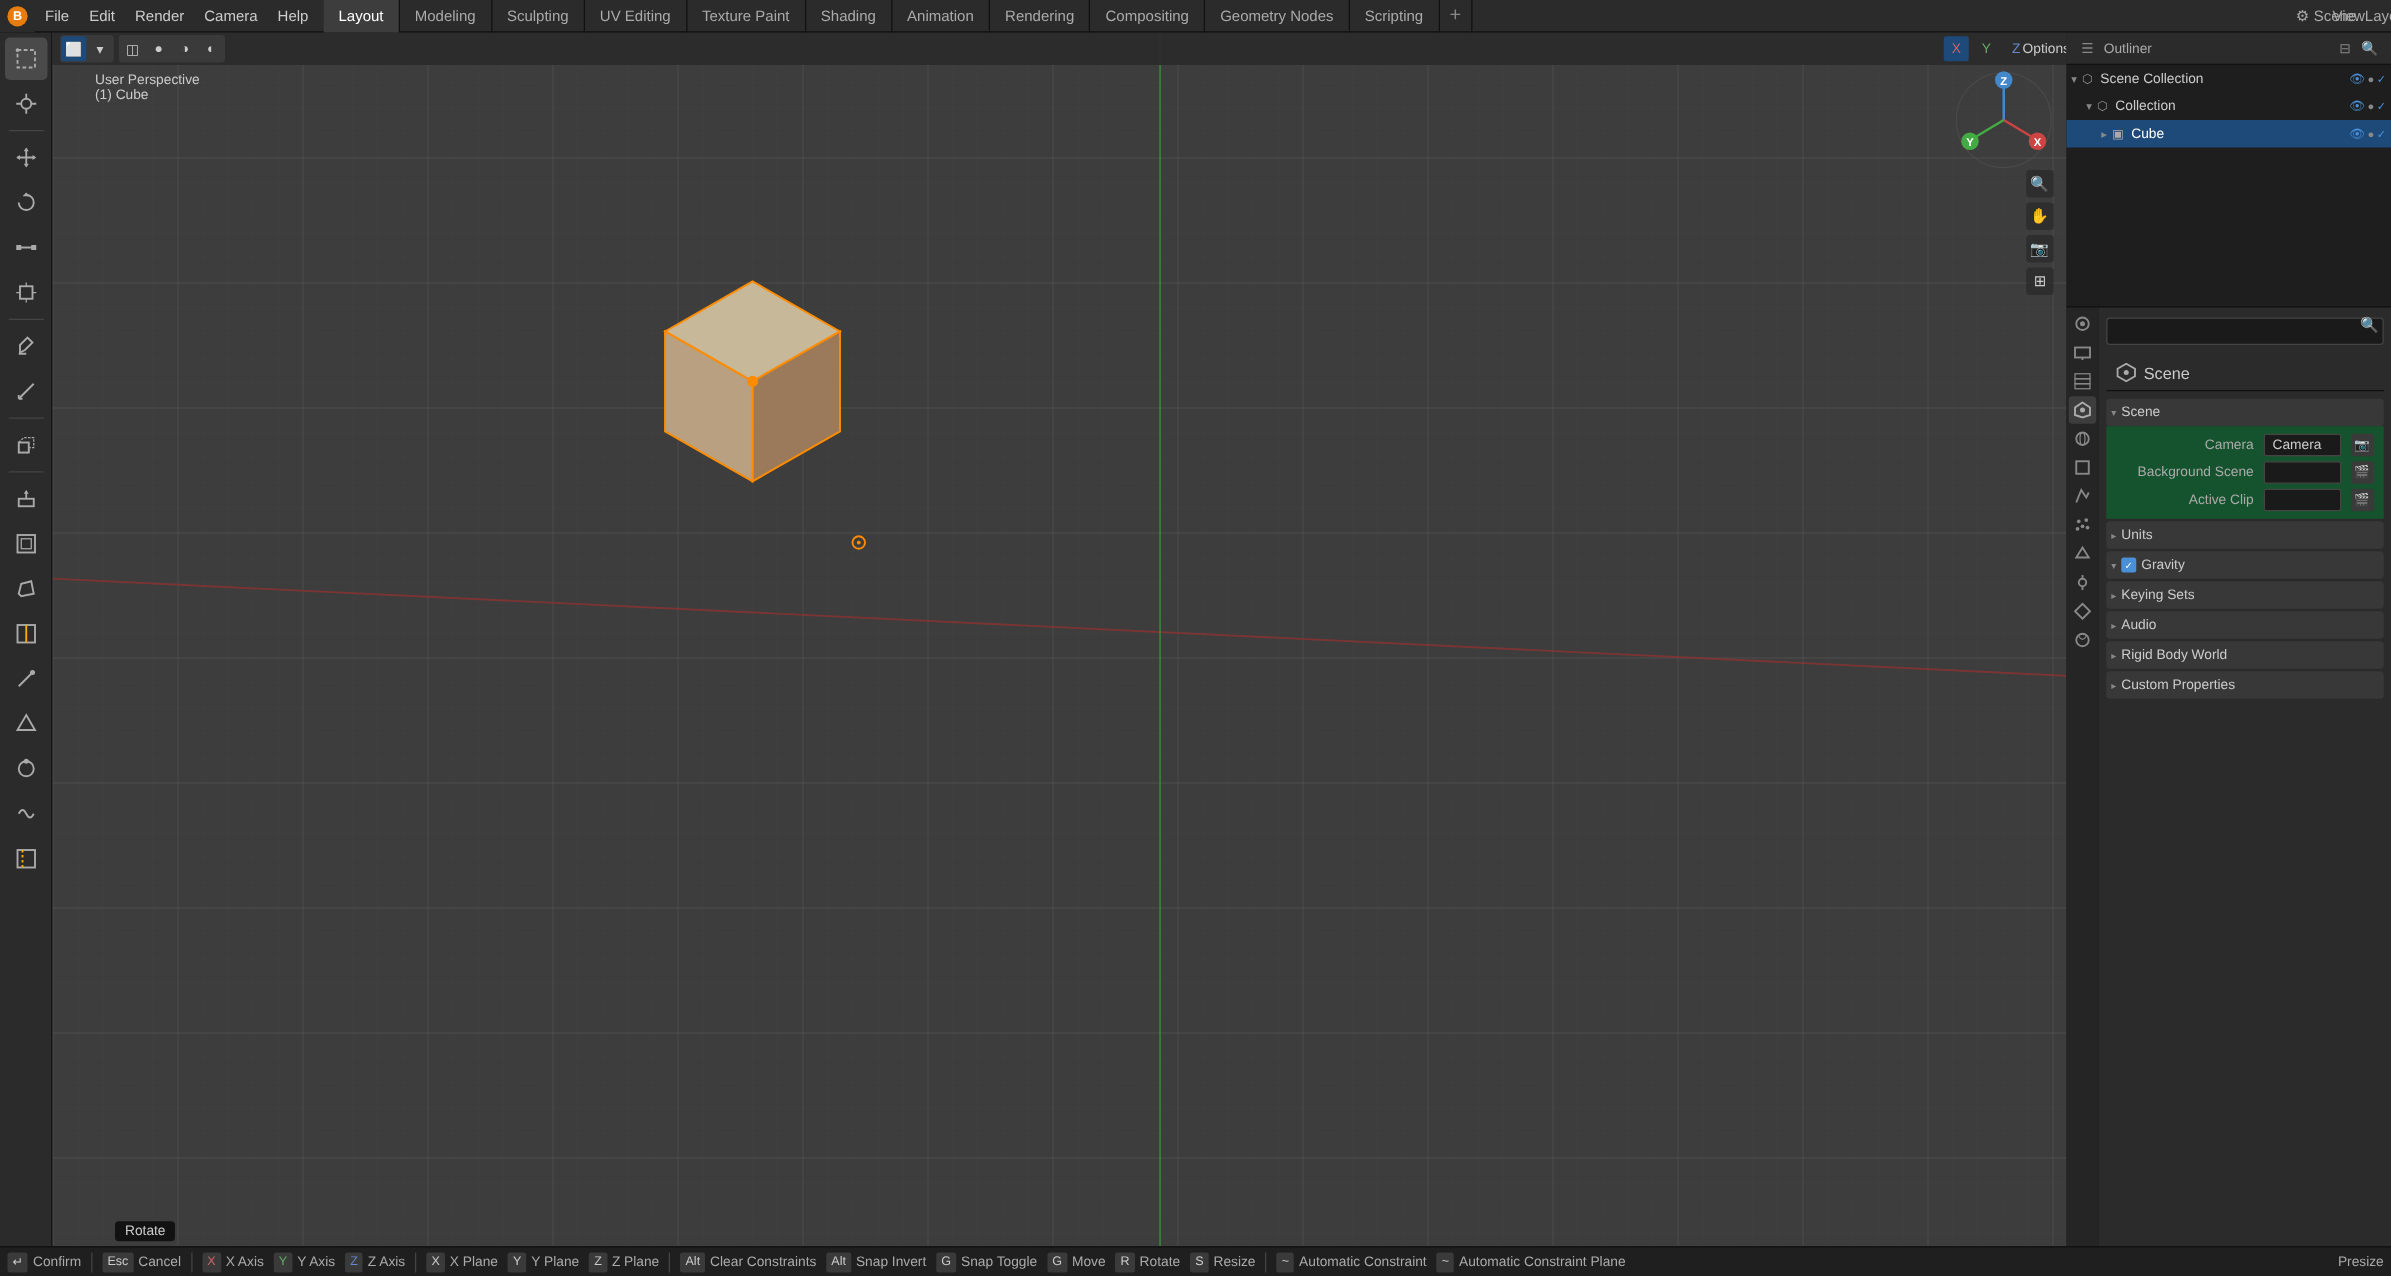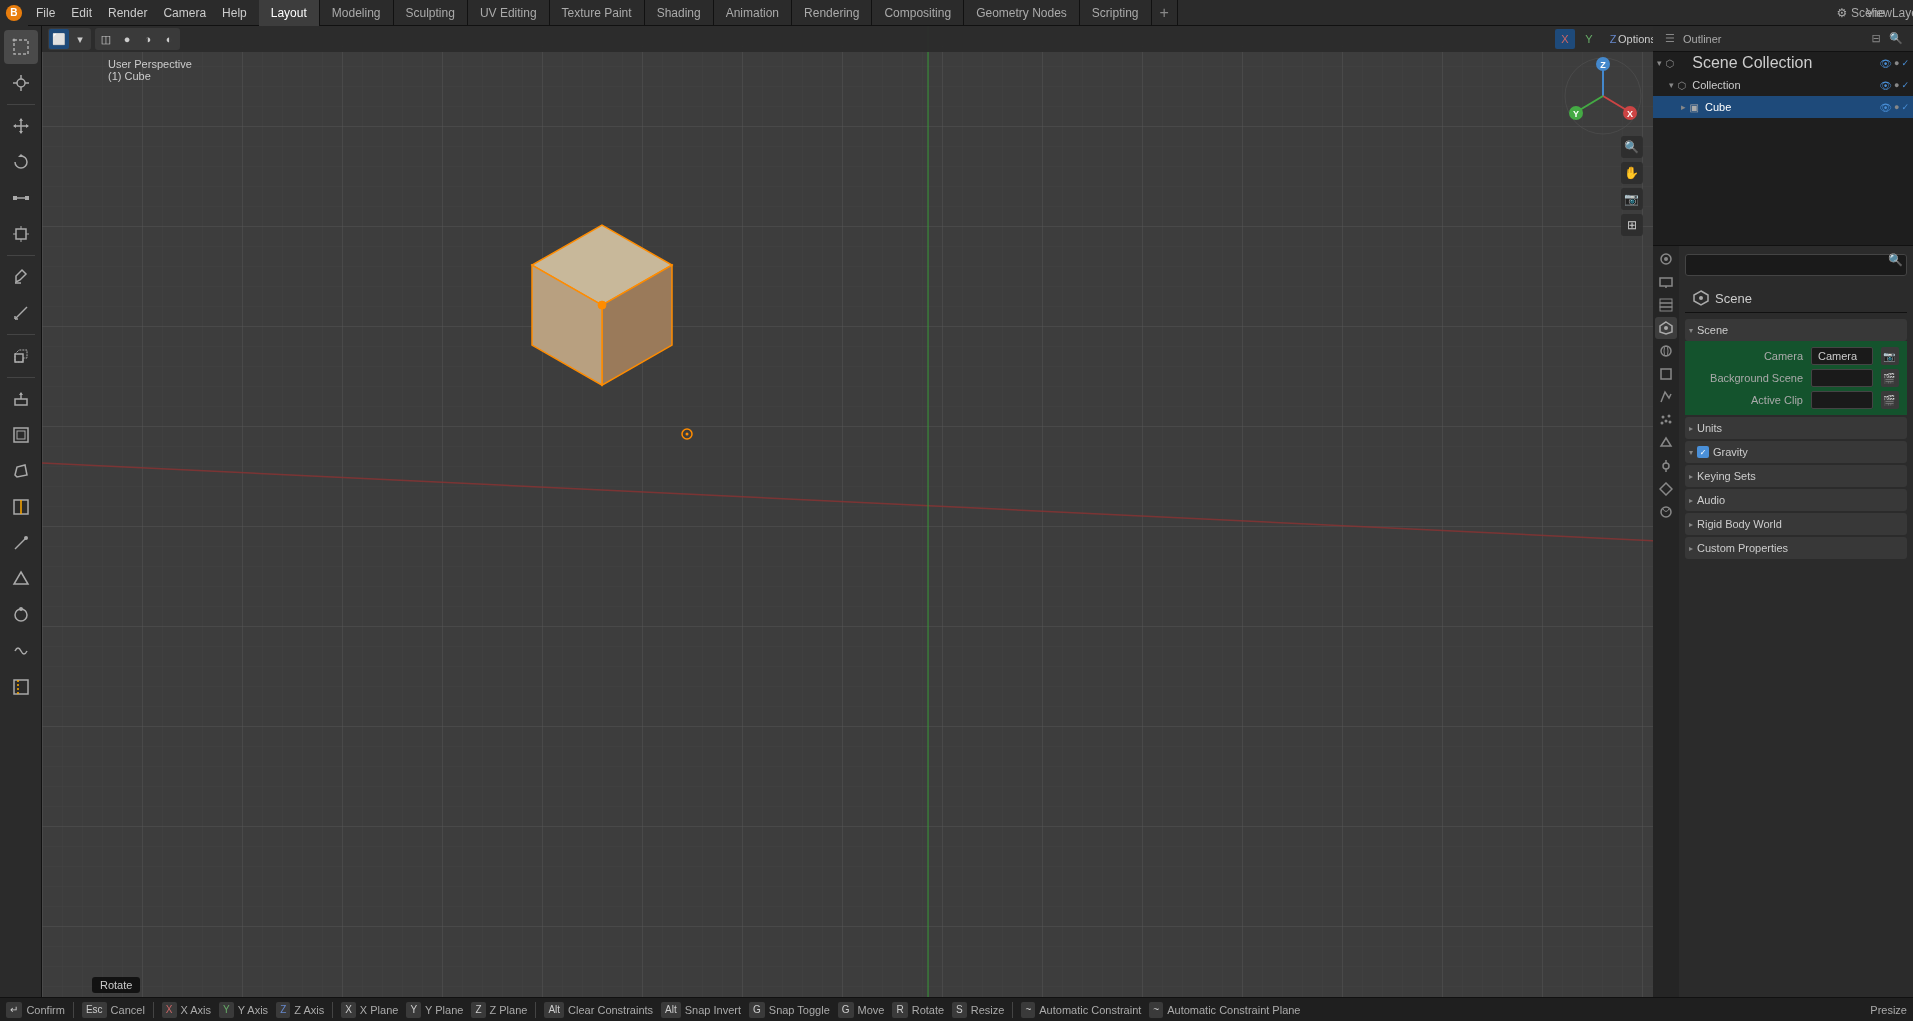--- a/index.html
+++ b/index.html
@@ -681,21 +681,21 @@
       <div id="viewport-header-right">
         <div class="axis-indicator">
           <div class="hdr-icon active" style="color:#cc6666;">X</div>
           <div class="hdr-icon" style="color:#66aa66;">Y</div>
           <div class="hdr-icon" style="color:#6688cc;">Z</div>
         </div>
         <div class="hdr-icon">Options</div>
       </div>
     </div>
 
-    <div class="vp-overlay-text" style="top: 32px; left: 66px;">
+    <div class="vp-overlay-text" style="top: 32px; left: 34px;">
       <div>User Perspective</div>
       <div>(1) Cube</div>
     </div>
 
     <div id="cube-3d" style="position:absolute; top:250px; left:500px;">
       <svg width="200" height="200" viewBox="0 0 200 200" xmlns="http://www.w3.org/2000/svg">
 
         <polygon points="100,10 170,50 100,90 30,50" fill="#c8b89a" stroke="#ff8c00" stroke-width="1.5"></polygon>
 
         <polygon points="170,50 170,130 100,170 100,90" fill="#9a7a5a" stroke="#ff8c00" stroke-width="1.5"></polygon>
@@ -752,21 +752,21 @@
         <span style="font-size:11px;color:#aaa;">Outliner</span>
         <div class="out-hdr-right">
           <div class="out-hdr-btn">⊟</div>
           <div class="out-hdr-btn">🔍</div>
         </div>
       </div>
 
       <div class="coll-row">
         <span style="color:#888; font-size:9px;">▾</span>
         <span style="margin-left:2px; color:#888; font-size:10px;">⬡</span>
-        <span style="margin-left:16px; flex:1; font-size:16px; color:#ccc;">Scene Collection</span>
+        <span style="margin-left:4px; flex:1; font-size:11px; color:#ccc;">Scene Collection</span>
         <span class="check-icon">👁</span>
         <span class="view-icon" style="font-size:9px;">●</span>
         <span class="check-icon" style="font-size:9px;">✓</span>
       </div>
       <div class="coll-row" style="padding-left:16px;">
         <span style="color:#888; font-size:9px;">▾</span>
         <span style="margin-left:2px; color:#888; font-size:10px;">⬡</span>
         <span style="margin-left:4px; flex:1; font-size:11px; color:#ccc;">Collection</span>
         <span class="check-icon">👁</span>
         <span class="view-icon" style="font-size:9px;">●</span>

